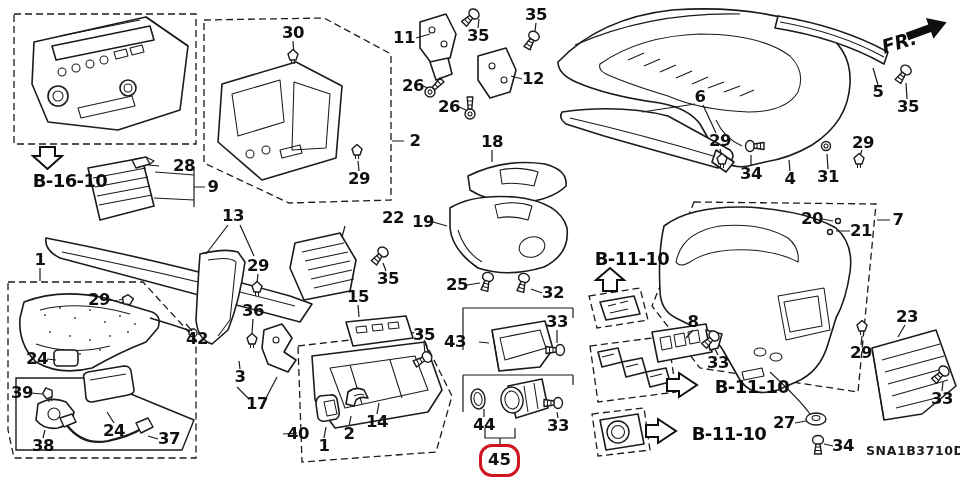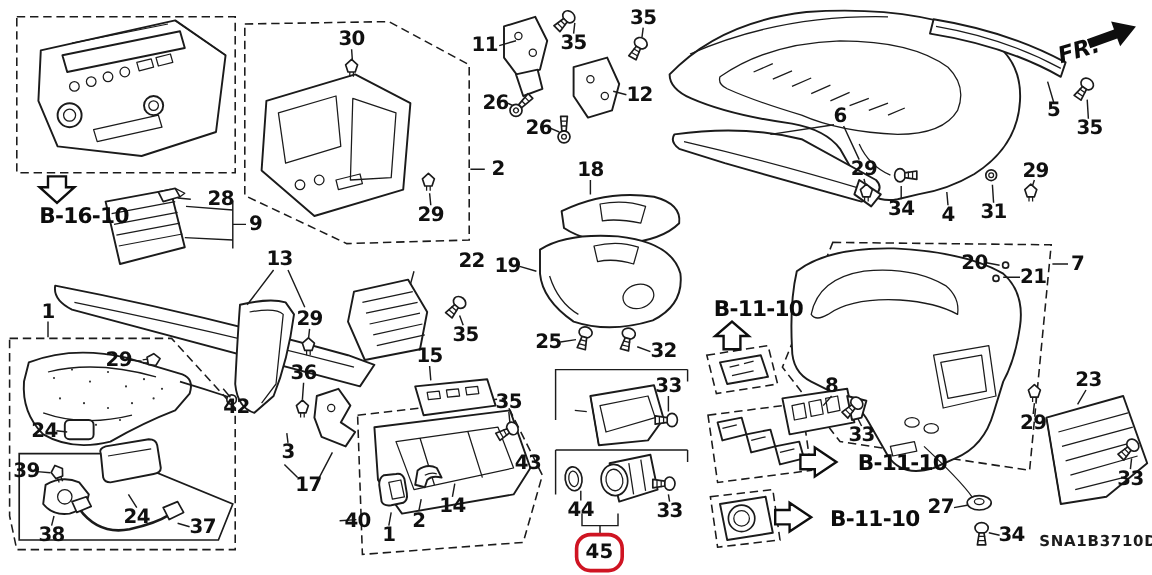--- a/index.html
+++ b/index.html
@@ -418,21 +418,21 @@
       <div class="callout" style="left: 169px; top: 439px;">37</div>
       <div class="callout" style="left: 240px; top: 377px;">3</div>
       <div class="callout" style="left: 257px; top: 404px;">17</div>
       <div class="callout" style="left: 424px; top: 335px;">35</div>
       <div class="callout" style="left: 272px; top: 434px; margin-left: 26px;">40</div>
       <div class="callout" style="left: 324px; top: 446px;">1</div>
       <div class="callout" style="left: 349px; top: 434px;">2</div>
       <div class="callout" style="left: 377px; top: 422px;">14</div>
       <div class="callout" style="left: 457px; top: 285px;">25</div>
       <div class="callout" style="left: 553px; top: 293px;">32</div>
-      <div class="callout" style="left: 440px; top: 342px; margin-top: 44px;">43</div>
+      <div class="callout" style="left: 455px; top: 342px;">43</div>
       <div class="callout" style="left: 557px; top: 322px;">33</div>
       <div class="callout" style="left: 484px; top: 425px;">44</div>
       <div class="callout" style="left: 558px; top: 426px;">33</div>
       <div class="callout" style="left: 812px; top: 219px;">20</div>
       <div class="callout" style="left: 861px; top: 231px;">21</div>
       <div class="callout" style="left: 898px; top: 220px;">7</div>
       <div class="callout" style="left: 693px; top: 322px;">8</div>
       <div class="callout" style="left: 718px; top: 363px;">33</div>
       <div class="callout" style="left: 907px; top: 317px;">23</div>
       <div class="callout" style="left: 861px; top: 353px;">29</div>

